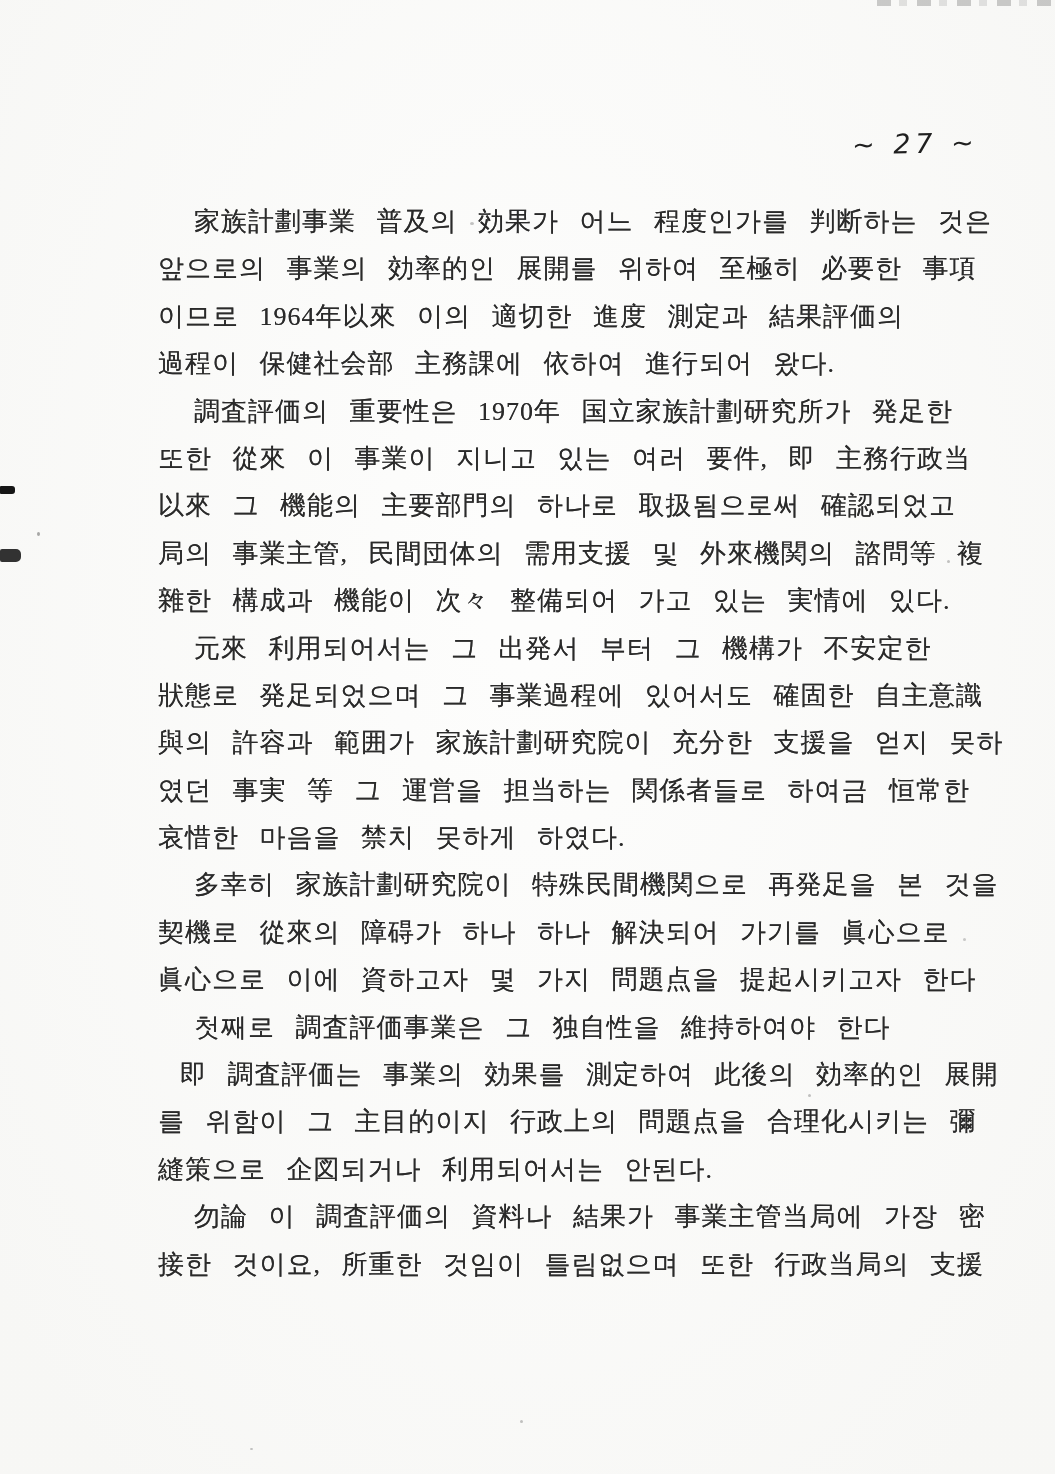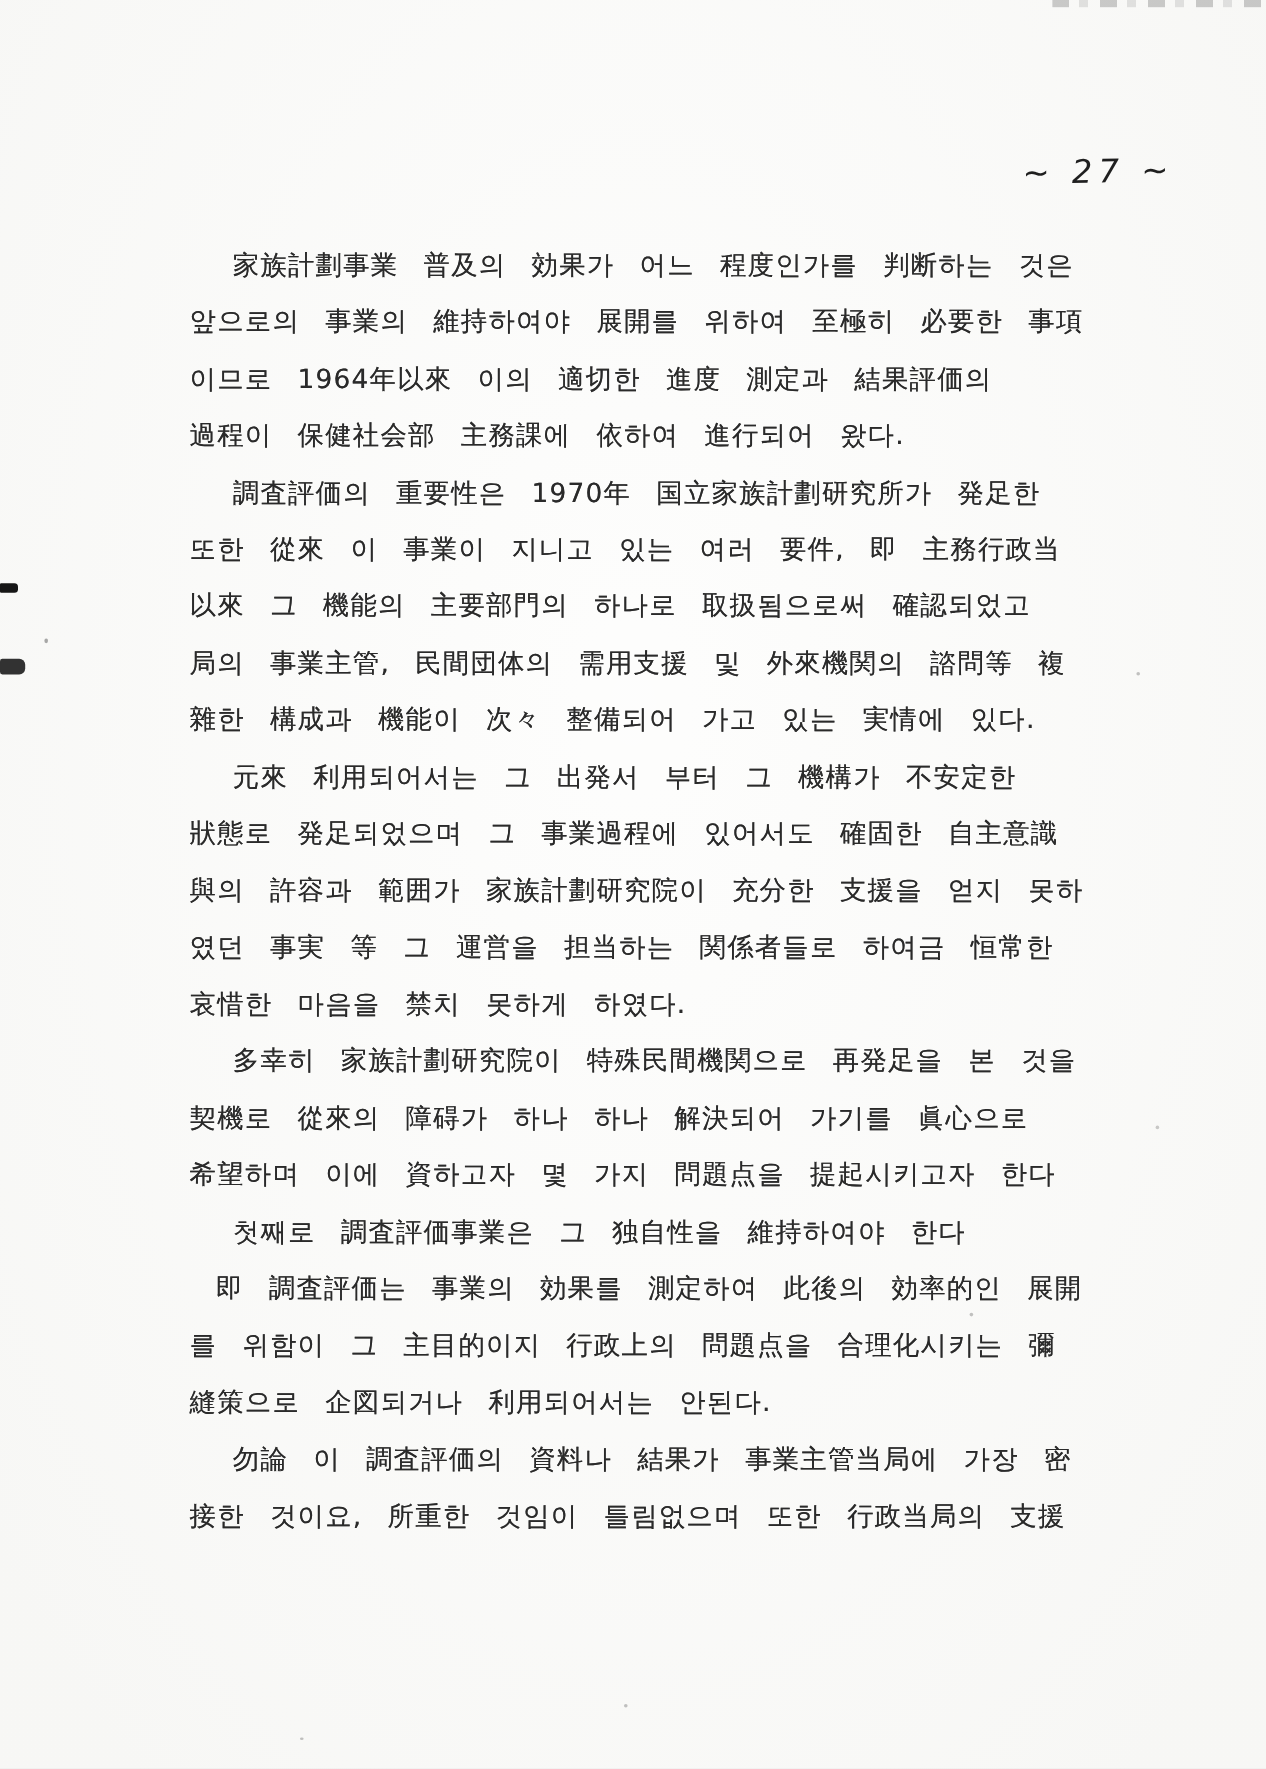--- a/index.html
+++ b/index.html
@@ -80,25 +80,26 @@
   .doc {
     position: absolute;
     left: 158px;
     top: 198px;
     width: 800px;
   }
   .line {
     white-space: nowrap;
     height: 47.4px;
     line-height: 47.4px;
-    font-size: 22px;
+    font-size: 26px;
     word-spacing: 13px;
     letter-spacing: 1px;
     color: var(--ink);
     text-shadow: 0 0 0.5px rgba(30,30,30,0.7);
+    font-family: Liberation Serif, serif;
   }
   .para > .line.first { text-indent: 36px; }
   .para.tight > .line.first { text-indent: 22px; }
 </style>
 </head>
 <body>
 
 <div class="page">
 
   <div class="top-streak"></div>
@@ -111,21 +112,21 @@
   <div class="speck s5"></div>
   <div class="speck s6"></div>
   <div class="speck s7"></div>
 
   <div class="page-number">~ 27 ~</div>
 
   <div class="doc">
 
     <div class="para">
       <div class="line first">家族計劃事業 普及의 効果가 어느 程度인가를 判断하는 것은</div>
-      <div class="line">앞으로의 事業의 維持하여야 展開를 위하여 至極히 必要한 事項</div>
+      <div class="line">앞으로의 事業의 効率的인 展開를 위하여 至極히 必要한 事項</div>
       <div class="line">이므로 1964年以來 이의 適切한 進度 測定과 結果評価의</div>
       <div class="line">過程이 保健社会部 主務課에 依하여 進行되어 왔다.</div>
     </div>
 
     <div class="para">
       <div class="line first">調査評価의 重要性은 1970年 国立家族計劃研究所가 発足한</div>
       <div class="line">또한 從來 이 事業이 지니고 있는 여러 要件, 即 主務行政当</div>
       <div class="line">以來 그 機能의 主要部門의 하나로 取扱됨으로써 確認되었고</div>
       <div class="line">局의 事業主管, 民間団体의 需用支援 및 外來機関의 諮問等 複</div>
       <div class="line">雜한 構成과 機能이 次々 整備되어 가고 있는 実情에 있다.</div>
@@ -135,21 +136,21 @@
       <div class="line first">元來 利用되어서는 그 出発서 부터 그 機構가 不安定한</div>
       <div class="line">狀態로 発足되었으며 그 事業過程에 있어서도 確固한 自主意識</div>
       <div class="line">與의 許容과 範囲가 家族計劃研究院이 充分한 支援을 얻지 못하</div>
       <div class="line">였던 事実 等 그 運営을 担当하는 関係者들로 하여금 恒常한</div>
       <div class="line">哀惜한 마음을 禁치 못하게 하였다.</div>
     </div>
 
     <div class="para">
       <div class="line first">多幸히 家族計劃研究院이 特殊民間機関으로 再発足을 본 것을</div>
       <div class="line">契機로 從來의 障碍가 하나 하나 解決되어 가기를 眞心으로</div>
-      <div class="line">希望하며 이에 資하고자 몇 가지 問題点을 提起시키고자 한다</div>
+      <div class="line">眞心으로 이에 資하고자 몇 가지 問題点을 提起시키고자 한다</div>
     </div>
 
     <div class="para">
       <div class="line first">첫째로 調査評価事業은 그 独自性을 維持하여야 한다</div>
     </div>
 
     <div class="para tight">
       <div class="line first">即 調査評価는 事業의 効果를 測定하여 此後의 効率的인 展開</div>
       <div class="line">를 위함이 그 主目的이지 行政上의 問題点을 合理化시키는 彌</div>
       <div class="line">縫策으로 企図되거나 利用되어서는 안된다.</div>

